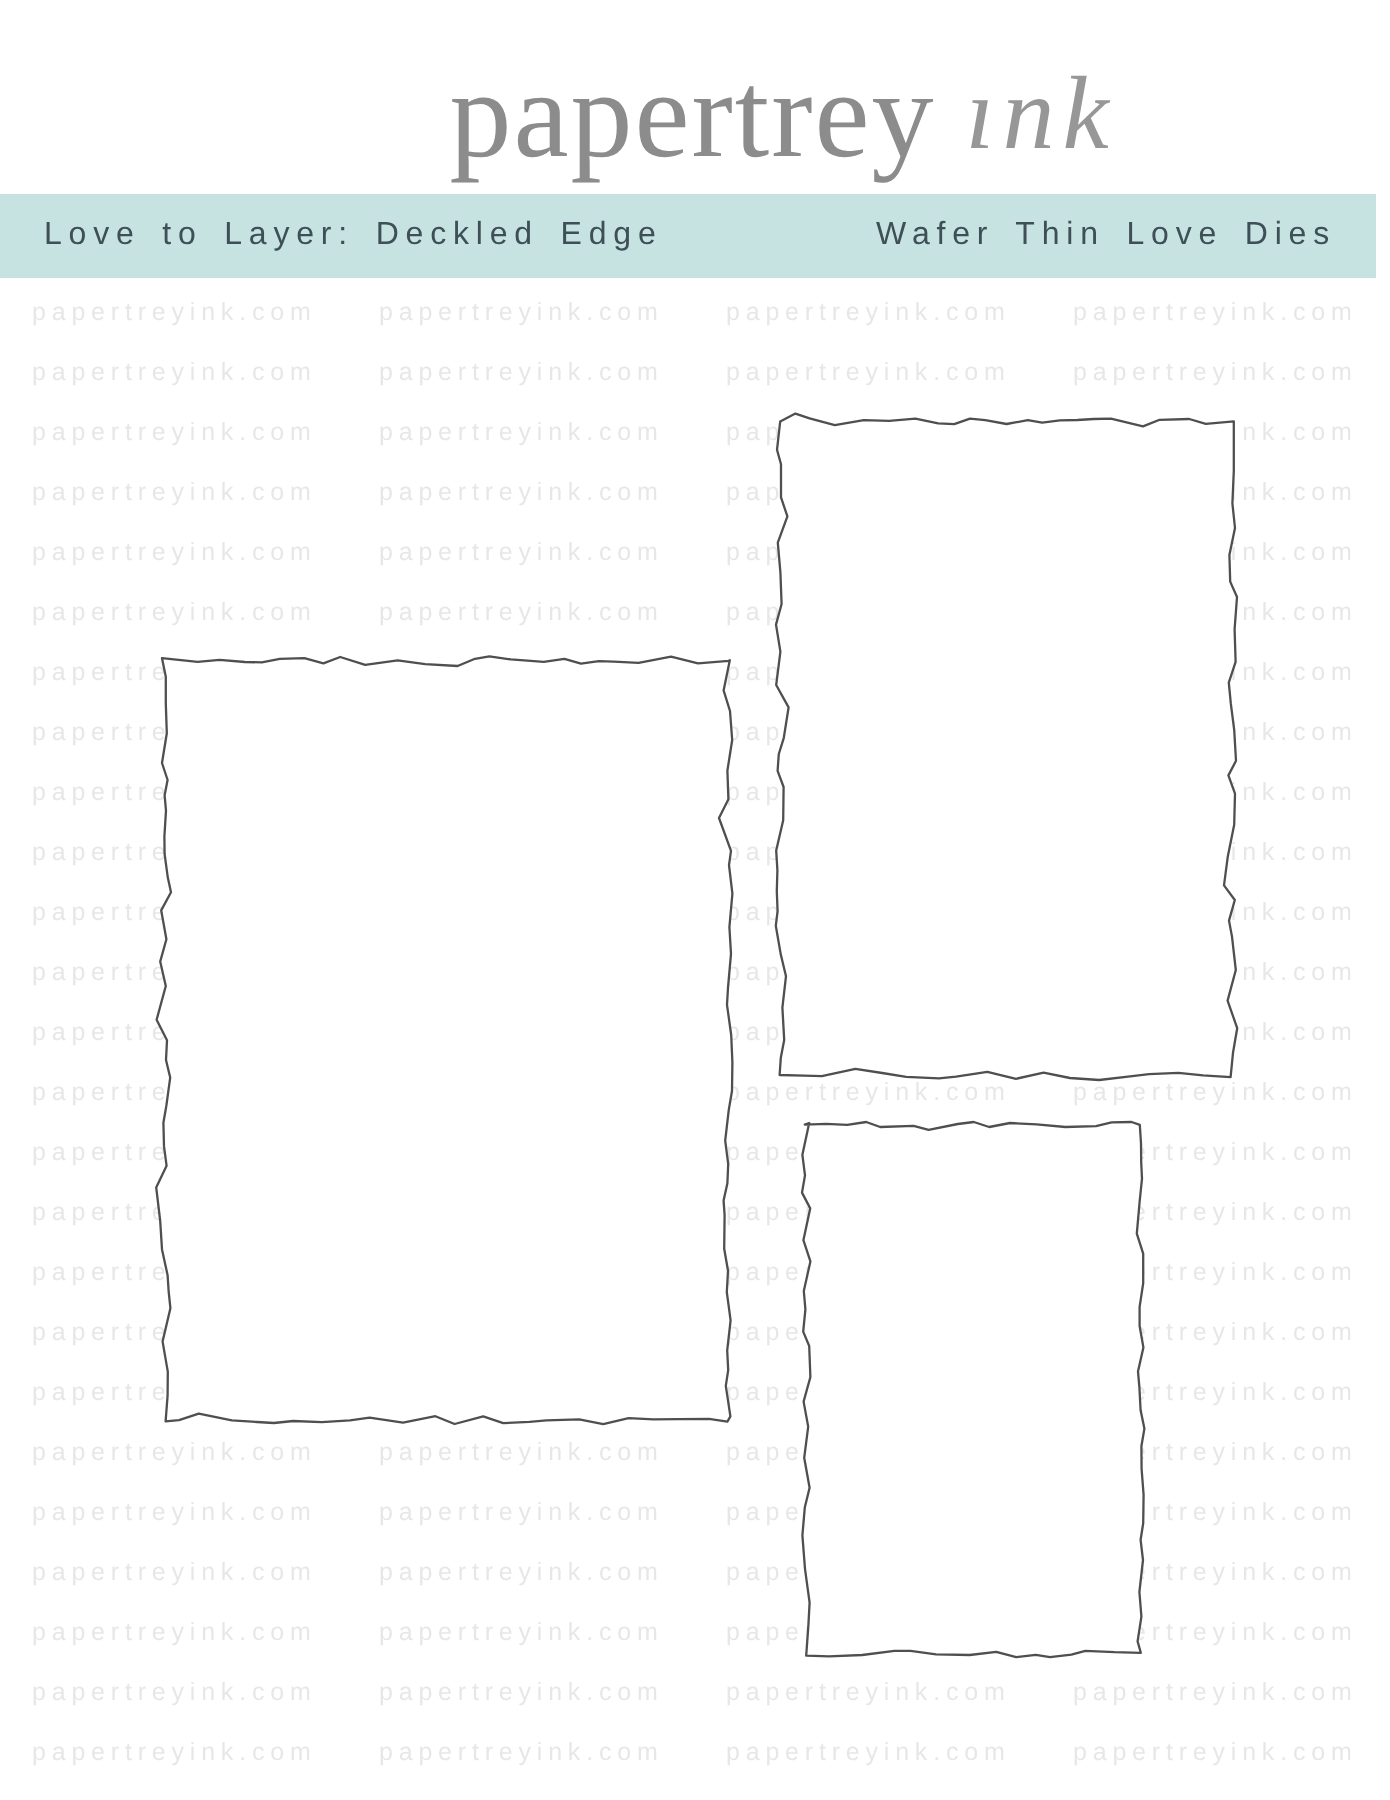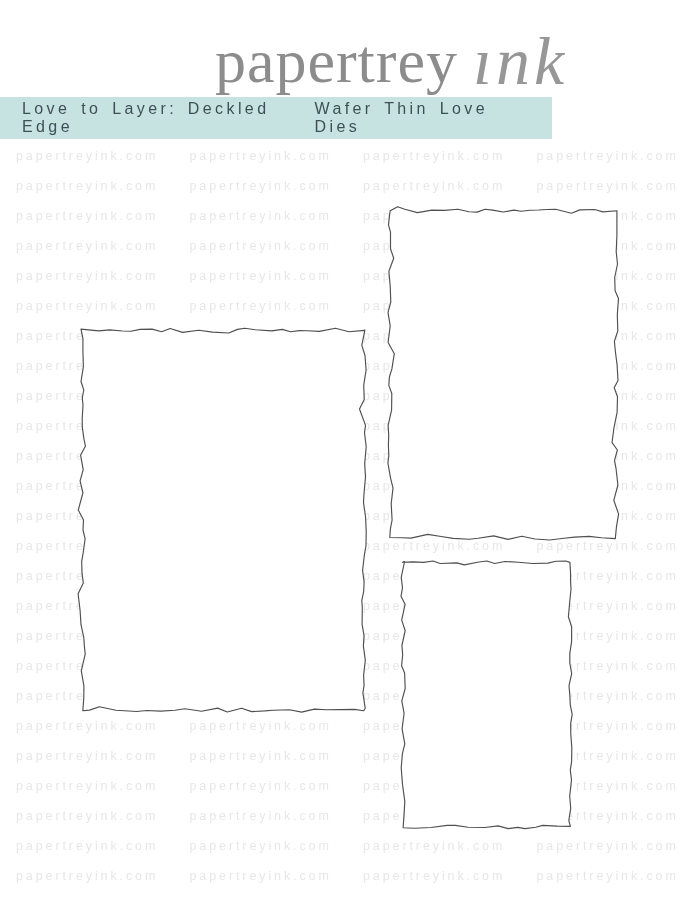--- a/index.html
+++ b/index.html
@@ -30,26 +30,26 @@
   }
   .logo-serif{
     font-family:"Liberation Serif",serif;
     font-size:62px;letter-spacing:1px;
     color:var(--logo-gray);
   }
   .logo-script-wrap{position:relative;display:inline-block;}
   .logo-script{
     font-family:"Liberation Serif",serif;
     font-style:italic;
-    font-size:68px;letter-spacing:4px;
+    font-size:52px;letter-spacing:4px;
     color:var(--script-gray);
   }
   
   .banner{
-    position:absolute;left:0;top:97px;width:552px;height:42px;
+    position:absolute;left:0;top:97px;width:688px;height:42px;
     background:var(--banner-bg);
     display:flex;justify-content:space-between;align-items:center;
     box-sizing:border-box;padding:0 20px 0 22px;
   }
   .banner span{
     font-size:16px;letter-spacing:3.4px;word-spacing:3px;
     color:var(--banner-text);
   }
   
   .watermark{position:absolute;left:0;top:0;width:695px;height:900px;z-index:1;}

